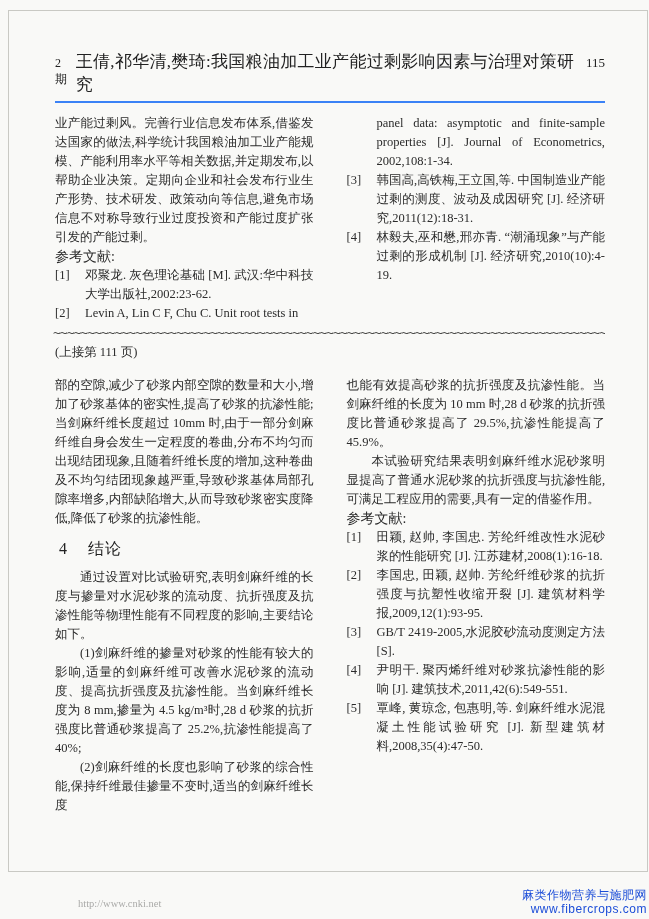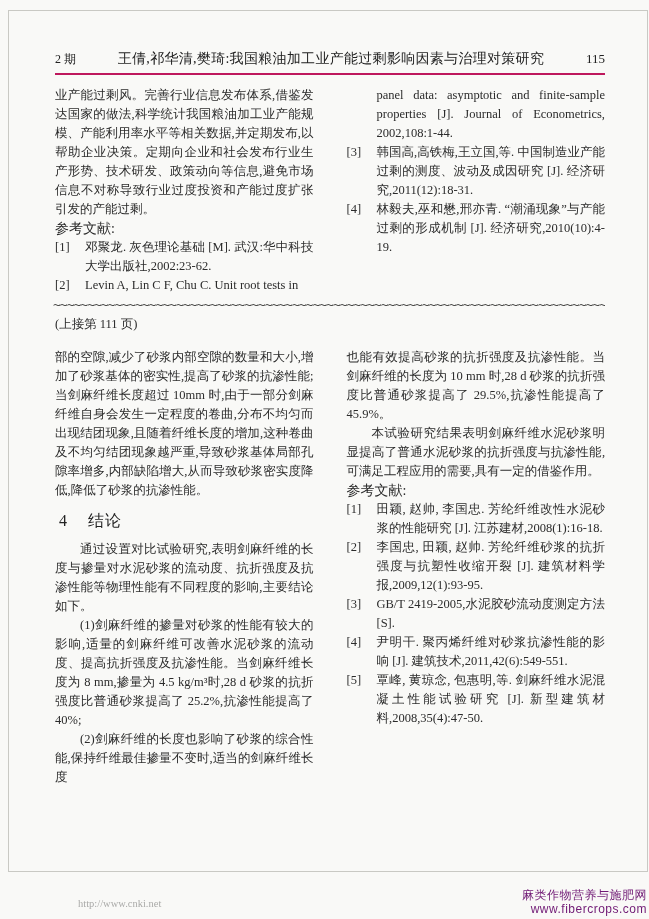--- a/index.html
+++ b/index.html
@@ -14,24 +14,24 @@
   .scan-border {
     position:absolute; left:8px; top:10px; right:1px; bottom:47px;
     border:1px solid #c9c9c4;
     pointer-events:none;
   }
   .content { position:absolute; left:55px; top:50px; width:550px; }
   .header {
     display:flex; justify-content:space-between; align-items:baseline;
     font-size:11.5px; color:#222;
     padding-bottom:5px;
-    border-bottom:2px solid #be185d;
+    border-bottom:2px solid #3b82f6;
   }
   .header .issue { font-size:12px; }
-  .header .htitle { font-size:14px; letter-spacing:0.3px; }
+  .header .htitle { font-size:17px; letter-spacing:0.3px; }
   .header .pageno { font-size:13px; }
   .cols { display:flex; gap:33px; }
   .col { width:263px; }
   .part1 { margin-top:11px; }
   .body { margin:0; font-size:12.5px; line-height:19px; text-align:justify; }
   .indent { text-indent:2em; }
   .refs-heading { margin:0; font-size:14px; line-height:19px; }
   .ref { display:flex; font-size:12.5px; line-height:19px; }
   .ref-label { flex:0 0 30px; width:30px; }
   .ref-text { flex:1; text-align:justify; }
@@ -48,21 +48,21 @@
     margin:11px 0 8px 4px; color:#222;
   }
   .footer {
     position:absolute; left:52px; bottom:10px; width:575px;
     font-size:10.5px; color:#aaaaa8;
     display:flex; white-space:nowrap;
   }
   .footer .url { margin-left:26px;font-family:Liberation Serif, serif; }
   .watermark {
     position:absolute; right:2px; bottom:3px;
-    text-align:right; color:#701a75;
+    text-align:right; color:#1d4ed8;
     font-size:12px; line-height:13.5px;
     font-family:"Liberation Sans","DejaVu Sans",sans-serif;
     letter-spacing:0.5px;
   }
 </style>
 </head>
 <body>
 
 <div class="page">
   <div class="scan-border"></div>
@@ -84,21 +84,21 @@
           <span class="ref-text">邓聚龙. 灰色理论基础 [M]. 武汉:华中科技大学出版社,2002:23-62.</span>
         </div>
         <div class="ref">
           <span class="ref-label">[2]</span>
           <span class="ref-text">Levin A, Lin C F, Chu C. Unit root tests in</span>
         </div>
       </div>
       <div class="col">
         <div class="ref">
           <span class="ref-label"></span>
-          <span class="ref-text">panel data: asymptotic and finite-sample properties [J]. Journal of Econometrics, 2002,108:1-44.</span>
+          <span class="ref-text">panel data: asymptotic and finite-sample properties [J]. Journal of Econometrics, 2002,108:1-34.</span>
         </div>
         <div class="ref">
           <span class="ref-label">[3]</span>
           <span class="ref-text">韩国高,高铁梅,王立国,等. 中国制造业产能过剩的测度、波动及成因研究 [J]. 经济研究,2011(12):18-31.</span>
         </div>
         <div class="ref">
           <span class="ref-label">[4]</span>
           <span class="ref-text">林毅夫,巫和懋,邢亦青. “潮涌现象”与产能过剩的形成机制 [J]. 经济研究,2010(10):4-19.</span>
         </div>
       </div>

